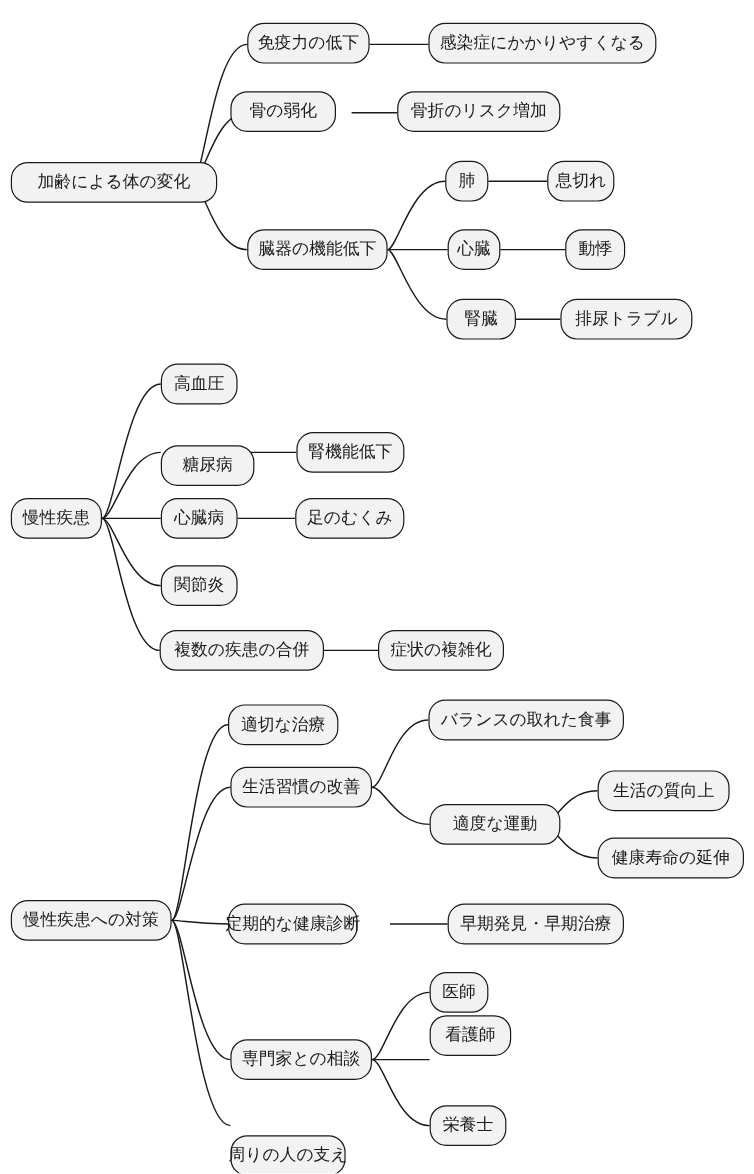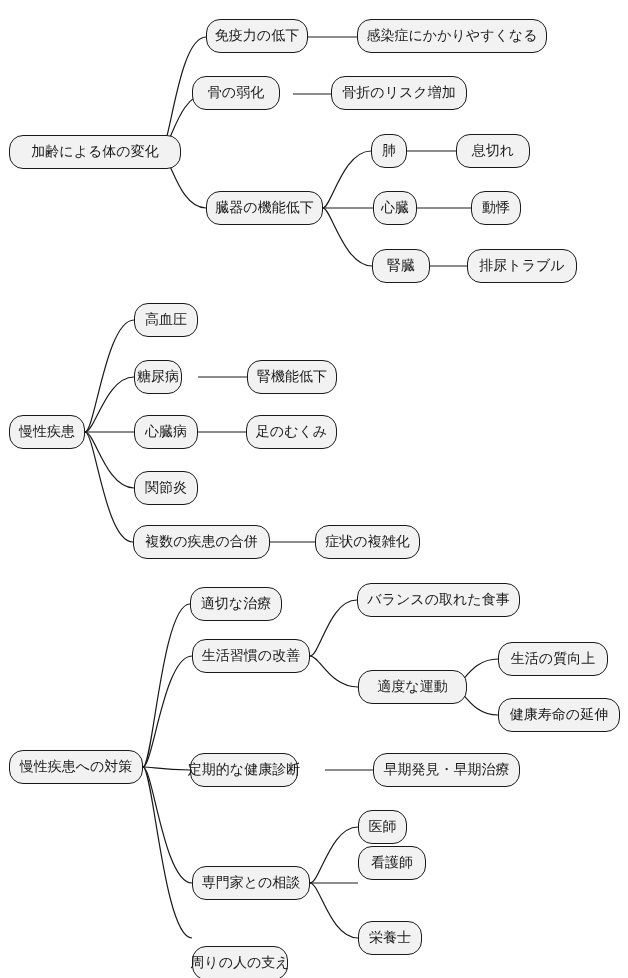--- a/index.html
+++ b/index.html
@@ -70,31 +70,31 @@
   </svg>
 
   <div>
     <div class="n" style="left:9px;top:135px;width:172px">加齢による体の変化</div>
     <div class="n" style="left:206px;top:19px;width:102px">免疫力の低下</div>
     <div class="n" style="left:357px;top:19px;width:190px">感染症にかかりやすくなる</div>
     <div class="n" style="left:192px;top:76px;width:88px">骨の弱化</div>
     <div class="n" style="left:331px;top:76px;width:136px">骨折のリスク増加</div>
     <div class="n" style="left:206px;top:191px;width:117px">臓器の機能低下</div>
     <div class="n" style="left:371px;top:134px;width:36px">肺</div>
-    <div class="n" style="left:456px;top:134px;width:74px">息切れ</div>
+    <div class="n" style="left:456px;top:134px;width:56px">息切れ</div>
     <div class="n" style="left:373px;top:191px;width:44px">心臓</div>
     <div class="n" style="left:471px;top:191px;width:50px">動悸</div>
     <div class="n" style="left:372px;top:249px;width:58px">腎臓</div>
     <div class="n" style="left:467px;top:249px;width:110px">排尿トラブル</div>
   </div>
 
   <div>
     <div class="n" style="left:9px;top:415px;width:76px">慢性疾患</div>
     <div class="n" style="left:134px;top:303px;width:64px">高血圧</div>
-    <div class="n" style="left:134px;top:360px;width:48px">糖尿病</div>
+    <div class="n" style="left:134px;top:371px;width:78px">糖尿病</div>
     <div class="n" style="left:247px;top:360px;width:90px">腎機能低下</div>
     <div class="n" style="left:134px;top:415px;width:64px">心臓病</div>
     <div class="n" style="left:246px;top:415px;width:91px">足のむくみ</div>
     <div class="n" style="left:134px;top:471px;width:64px">関節炎</div>
     <div class="n" style="left:133px;top:525px;width:137px">複数の疾患の合併</div>
     <div class="n" style="left:315px;top:525px;width:105px">症状の複雑化</div>
   </div>
 
   <div>
     <div class="n" style="left:9px;top:750px;width:134px">慢性疾患への対策</div>

